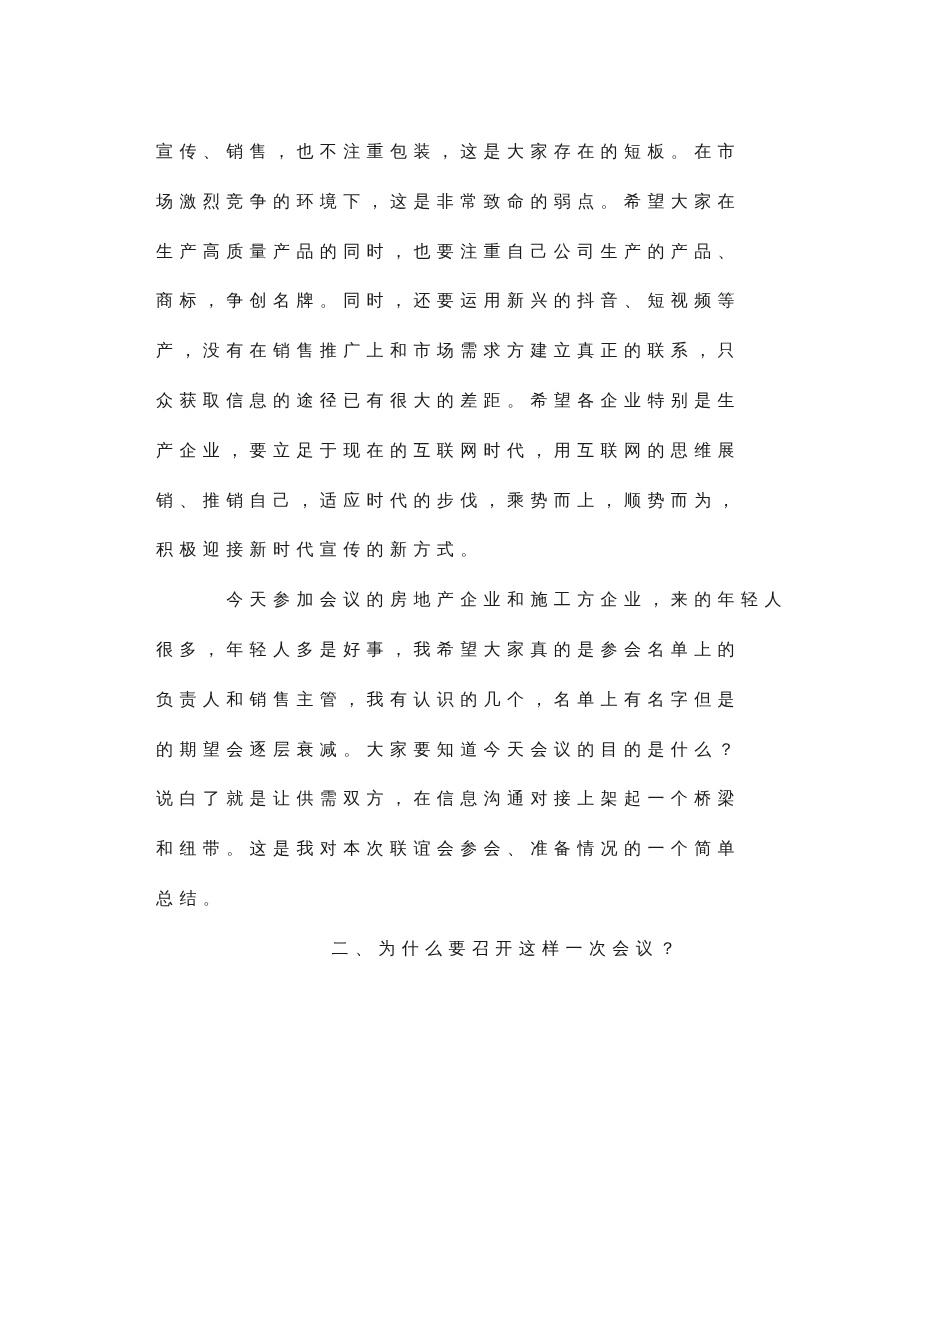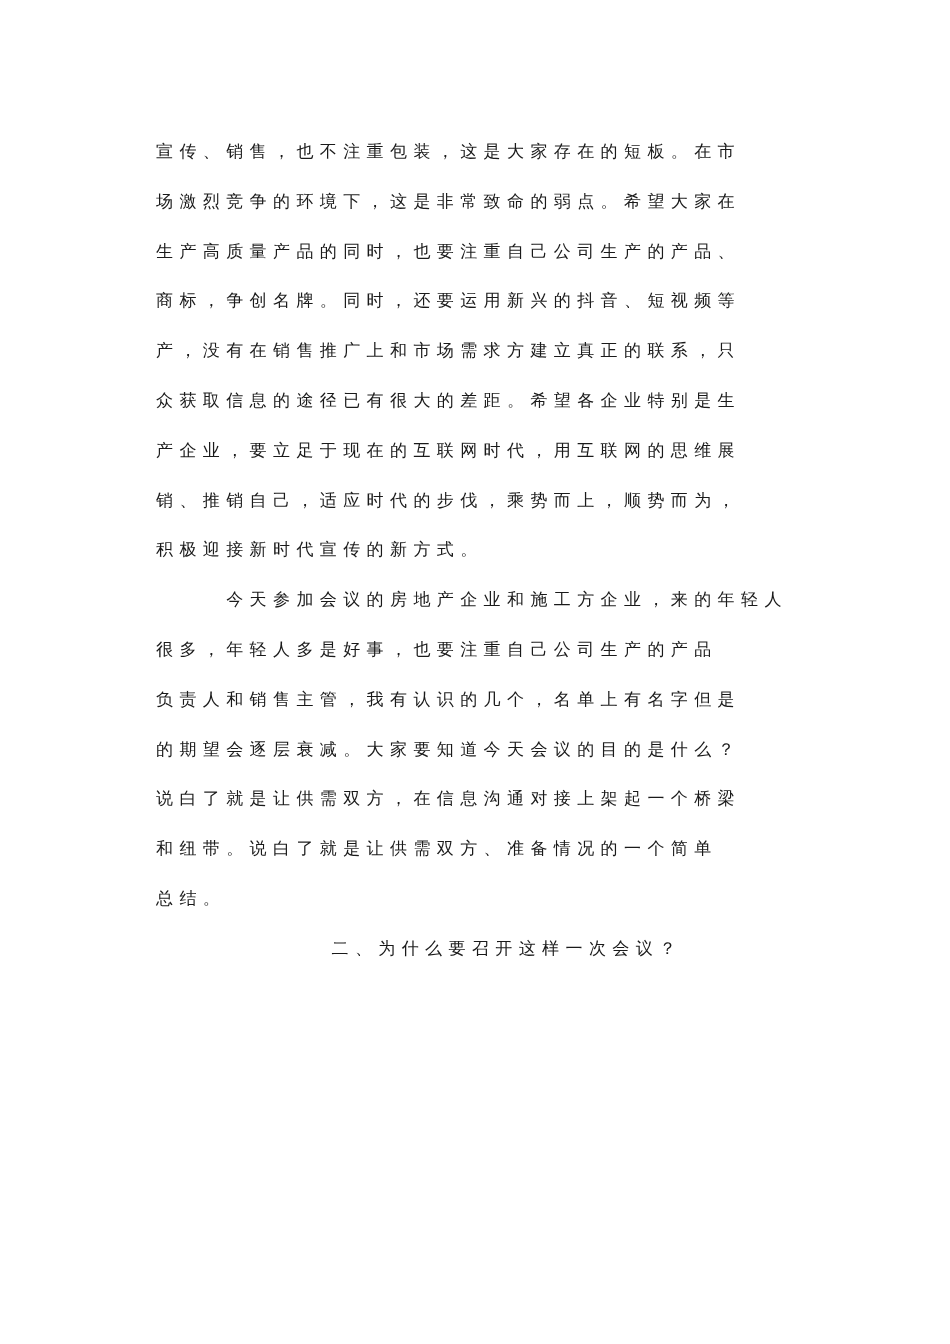--- a/index.html
+++ b/index.html
@@ -35,25 +35,25 @@
       <div class="line">商标，争创名牌。同时，还要运用新兴的抖音、短视频等</div>
       <div class="line">产，没有在销售推广上和市场需求方建立真正的联系，只</div>
       <div class="line">众获取信息的途径已有很大的差距。希望各企业特别是生</div>
       <div class="line">产企业，要立足于现在的互联网时代，用互联网的思维展</div>
       <div class="line">销、推销自己，适应时代的步伐，乘势而上，顺势而为，</div>
       <div class="line">积极迎接新时代宣传的新方式。</div>
     </div>
 
     <div>
       <div class="line indent">今天参加会议的房地产企业和施工方企业，来的年轻人</div>
-      <div class="line">很多，年轻人多是好事，也要注重自己公司生产的产品</div>
+      <div class="line">很多，年轻人多是好事，我希望大家真的是参会名单上的</div>
       <div class="line">负责人和销售主管，我有认识的几个，名单上有名字但是</div>
       <div class="line">的期望会逐层衰减。大家要知道今天会议的目的是什么？</div>
       <div class="line">说白了就是让供需双方，在信息沟通对接上架起一个桥梁</div>
-      <div class="line">和纽带。说白了就是让供需双方、准备情况的一个简单</div>
+      <div class="line">和纽带。这是我对本次联谊会参会、准备情况的一个简单</div>
       <div class="line">总结。</div>
     </div>
 
     <div>
       <div class="line indent">二、为什么要召开这样一次会议？</div>
     </div>
 
   </div>
 </div>
 

